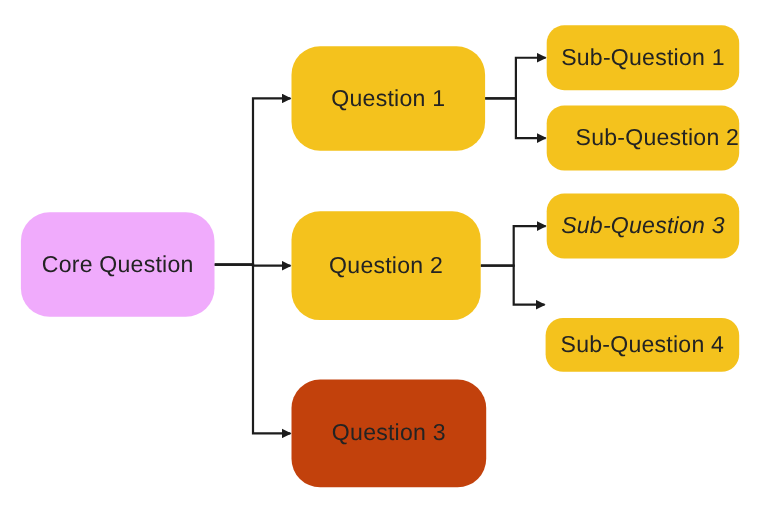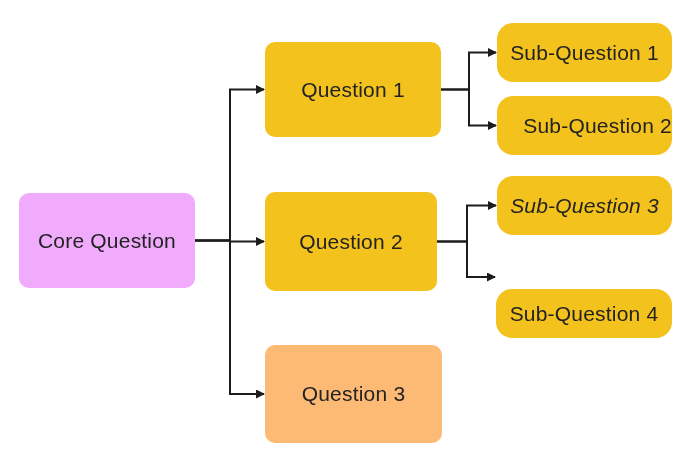--- a/index.html
+++ b/index.html
@@ -28,21 +28,21 @@
     display: flex;
     align-items: center;
     justify-content: center;
     box-sizing: border-box;
     text-align: center;
     line-height: 1.1;
     font-size: 21px;
     letter-spacing: 0.2px;
     white-space: nowrap;
   }
-  .node.primary { border-radius: 10px; }
+  .node.primary { border-radius: 26px; }
   .node.sub     { border-radius: 16px; }
 </style>
 </head>
 <body>
 
 <div class="canvas">
   <svg id="edge-layer" viewBox="0 0 700 467" xmlns="http://www.w3.org/2000/svg">
     <defs>
       <marker id="arrowhead" markerWidth="9" markerHeight="9" refX="8" refY="4.5" orient="auto" markerUnits="userSpaceOnUse">
         <path d="M0,0 L9,4.5 L0,9 Z" fill="#1c1c1c"></path>
@@ -61,21 +61,21 @@
   <div id="node-layer">
       <div class="node primary" style="left: 19px; top: 193px; width: 176px; height: 95px; background: #f0abfc; color: rgb(35, 35, 35);">
         <span>Core Question</span>
       </div>
       <div class="node primary" style="left: 265px; top: 42px; width: 176px; height: 95px; background: rgb(244, 194, 29); color: rgb(35, 35, 35);">
         <span>Question 1</span>
       </div>
       <div class="node primary" style="left: 265px; top: 192px; width: 172px; height: 99px; background: rgb(244, 194, 29); color: rgb(35, 35, 35);">
         <span>Question 2</span>
       </div>
-      <div class="node primary" style="left: 265px; top: 345px; width: 177px; height: 98px; background: #fdba74; color: rgb(35, 35, 35);">
+      <div class="node primary" style="left: 265px; top: 345px; width: 177px; height: 98px; background: #c2410c; color: rgb(35, 35, 35);">
         <span>Question 3</span>
       </div>
       <div class="node sub" style="left: 497px; top: 23px; width: 175px; height: 59px; background: rgb(244, 194, 29); color: rgb(35, 35, 35);">
         <span>Sub-Question 1</span>
       </div>
       <div class="node sub" style="left: 497px; top: 96px; width: 175px; height: 59px; background: rgb(244, 194, 29); color: rgb(35, 35, 35); justify-content: flex-end;">
         <span>Sub-Question 2</span>
       </div>
       <div class="node sub" style="left: 497px; top: 176px; width: 175px; height: 59px; background: rgb(244, 194, 29); color: rgb(35, 35, 35); font-style: italic;">
         <span>Sub-Question 3</span>

